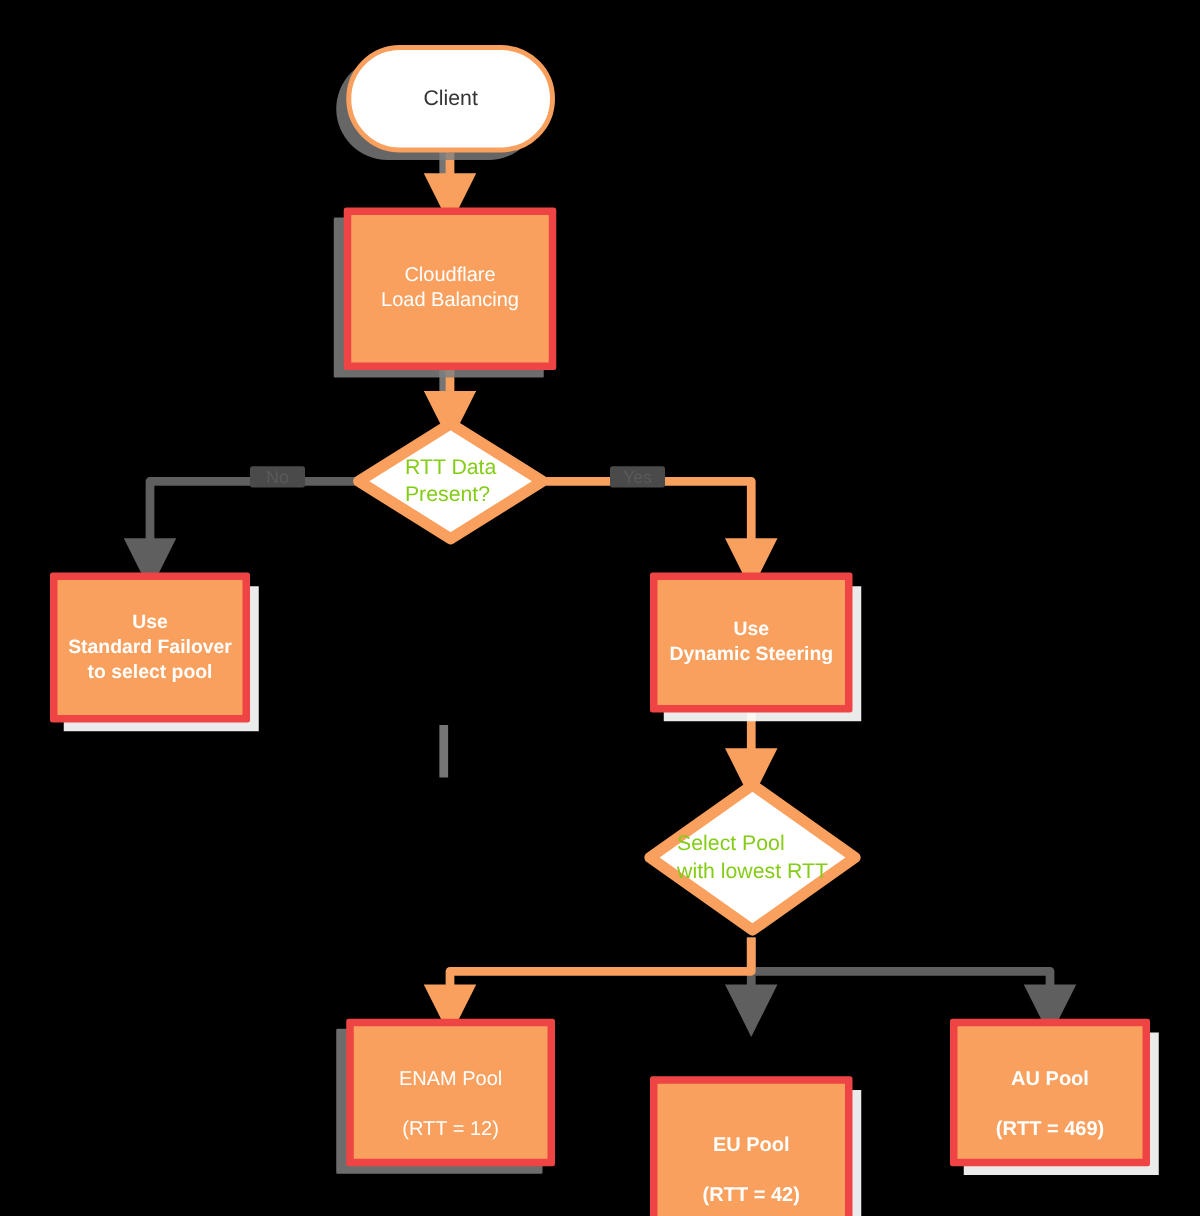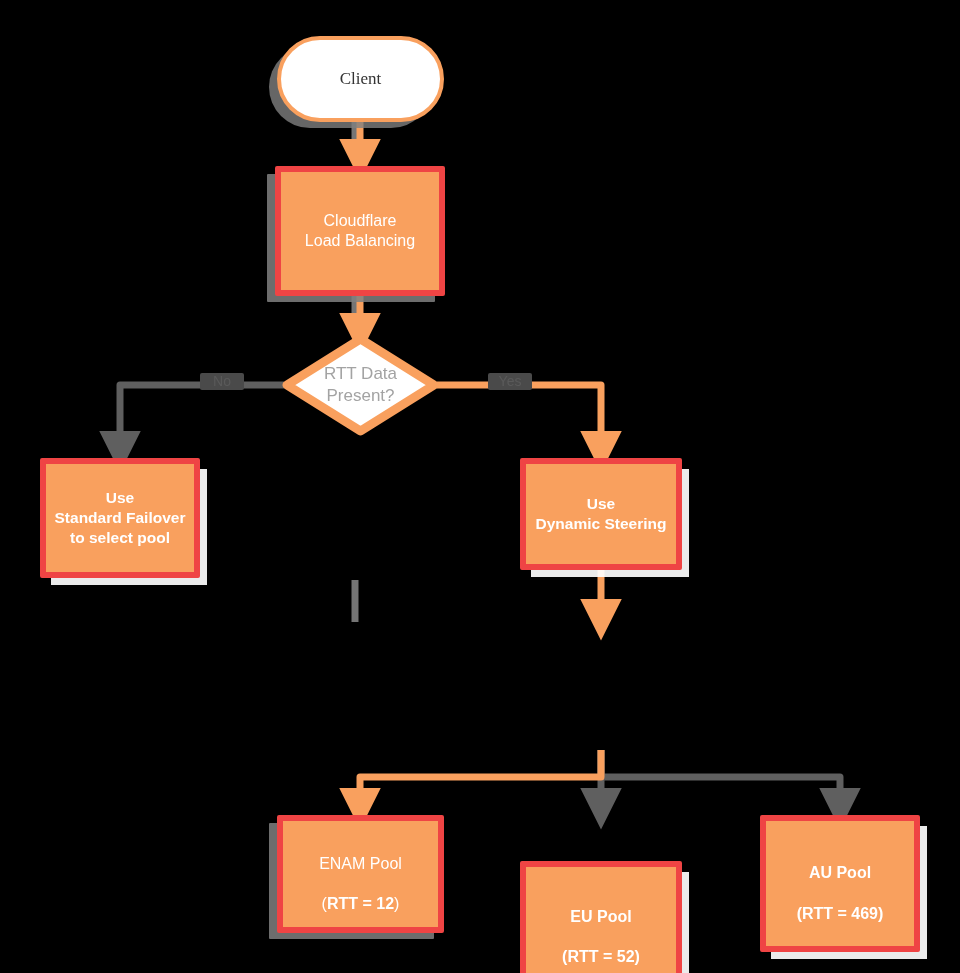--- a/index.html
+++ b/index.html
@@ -57,61 +57,60 @@
   .box.shadow-light { box-shadow: 9px 9px 0 -2px rgba(255,255,255,0.92); font-weight: bold; }
 
   
   .stadium {
     background: #ffffff;
     border: 4px solid #f9a05e;
     border-radius: 44px;
     color: #333333;
     font-size: 17px;
   }
-  .stadium.shadow-dark { box-shadow: -10px 8px 0 -2px rgba(128,128,128,0.8); font-family: Liberation Serif, serif; }
+  .stadium.shadow-dark { box-shadow: -10px 8px 0 -2px rgba(128,128,128,0.8); }
 
   
   .diamond-wrap {
     position: absolute;
     z-index: 5;
   }
   .diamond-shape {
     position: absolute;
     left: 0; top: 0;
     width: 100%; height: 100%;
   }
   .diamond-label {
     position: absolute;
     left: 0; top: 0;
     width: 100%; height: 100%;
     display: flex;
     align-items: center;
     justify-content: center;
-    text-align: center;
-    color: #a3a3a3;
+    color: #84cc16;
     font-size: 17px;
     line-height: 1.3;
     white-space: pre-line;
     pointer-events: none;
   }
 
   
   .edge-label {
     position: absolute;
     z-index: 6;
     font-size: 14px;
     color: #5a5a5a;
     background: #4a4a4a;
     padding: 1px 4px;
     border-radius: 2px;
     text-align: center;
     line-height: 1.1;
   }
 
-  .bold { font-weight: bold; }
+  .bold { font-weight: normal; }
 </style>
 </head>
 <body>
 
 <div id="stage">
 
   <svg id="edges" viewBox="0 0 960 973" xmlns="http://www.w3.org/2000/svg">
     <defs>
       <marker id="arrow-orange" viewBox="0 0 12 12" refX="7" refY="6" markerWidth="6" markerHeight="6" orient="auto-start-reverse">
         <path d="M 0 0 L 12 6 L 0 12 z" fill="#f9a05e"></path>
@@ -165,36 +164,43 @@
     <span class="txt">Use
 Standard Failover
 to select pool</span>
   </div>
 
   <div class="node box shadow-light" style="left:520px; top:458px; width:162px; height:112px; font-size:15.5px;">
     <span class="txt">Use
 Dynamic Steering</span>
   </div>
 
+  <div class="diamond-wrap" style="left:514px; top:622px; width:176px; height:128px;">
+    <svg class="diamond-shape" viewBox="0 0 176 128" preserveAspectRatio="none">
+      <polygon points="88,6 170,64 88,122 6,64" fill="#ffffff" stroke="#f9a05e" stroke-width="9" stroke-linejoin="round"></polygon>
+    </svg>
+    <div class="diamond-label">Select Pool
+with lowest RTT</div>
+  </div>
 
   <div class="node box shadow-dark" style="left:277px; top:815px; width:167px; height:118px;">
     <span class="txt">
       <span>ENAM Pool</span><br>
       <span>(</span><span class="bold">RTT = 12</span><span>)</span>
     </span>
   </div>
 
   <div class="node box shadow-light" style="left:520px; top:861px; width:162px; height:132px;">
     <span class="txt">
       <span>EU Pool</span><br>
-      <span>(RTT = 52)</span>
+      <span>(RTT = 42)</span>
     </span>
   </div>
 
-  <div class="node box shadow-light" style="left:760px; top:815px; width:160px; height:137px;">
+  <div class="node box shadow-light" style="left:760px; top:815px; width:160px; height:118px;">
     <span class="txt">
       <span>AU Pool</span><br>
       <span>(RTT = 469)</span>
     </span>
   </div>
 
   <div class="edge-label" style="left:200px; top:373px; width:36px;">No</div>
 
   <div class="edge-label" style="left:488px; top:373px; width:36px;">Yes</div>
 

